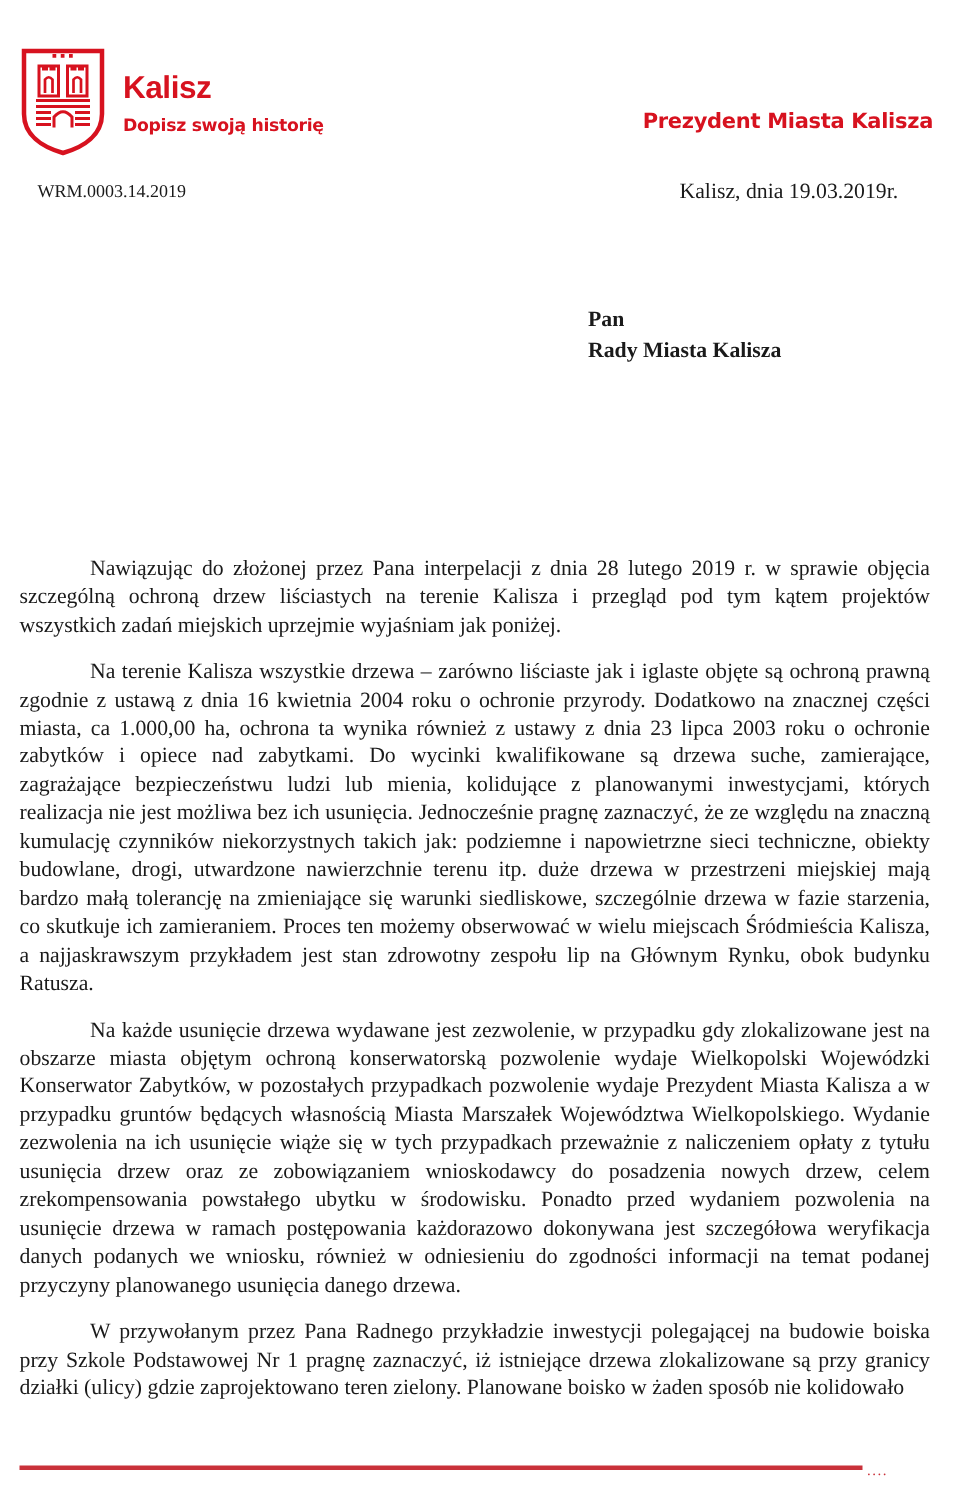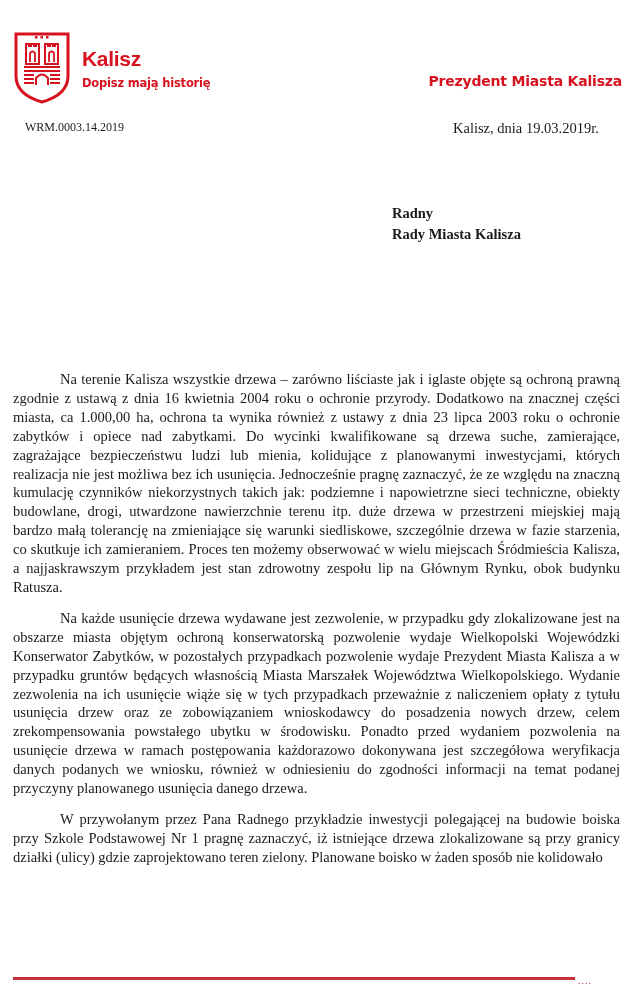--- a/index.html
+++ b/index.html
@@ -37,31 +37,32 @@
   <line x1="10" y1="43" x2="20" y2="43" stroke="#d7121f" stroke-width="2"></line>
   <line x1="36" y1="43" x2="46" y2="43" stroke="#d7121f" stroke-width="2"></line>
   <line x1="10" y1="47" x2="20" y2="47" stroke="#d7121f" stroke-width="2"></line>
   <line x1="36" y1="47" x2="46" y2="47" stroke="#d7121f" stroke-width="2"></line>
   <line x1="10" y1="51" x2="20" y2="51" stroke="#d7121f" stroke-width="2"></line>
   <line x1="36" y1="51" x2="46" y2="51" stroke="#d7121f" stroke-width="2"></line>
   <path d="M22 53 V46 Q28 39 34 46 V53" fill="none" stroke="#d7121f" stroke-width="2"></path>
 </svg>
 
 <div class="brand-name">Kalisz</div>
-<div class="brand-tag">Dopisz mają historię</div>
+<div class="brand-tag">Dopisz swoją historię</div>
 <div class="office">Prezydent Miasta Kalisza</div>
 
 <div class="ref">WRM.0003.14.2019</div>
 <div class="date">Kalisz, dnia 19.03.2019r.</div>
 
 <div class="recipient">
-  <div>Radny</div>
+  <div>Pan</div>
   <div>Rady Miasta Kalisza</div>
 </div>
 
 <div class="body">
+  <p>Nawiązując do złożonej przez Pana interpelacji z dnia 28 lutego 2019 r. w sprawie objęcia szczególną ochroną drzew liściastych na terenie Kalisza i przegląd pod tym kątem projektów wszystkich zadań miejskich uprzejmie wyjaśniam jak poniżej.</p>
   <p>Na terenie Kalisza wszystkie drzewa – zarówno liściaste jak i iglaste objęte są ochroną prawną zgodnie z ustawą z dnia 16 kwietnia 2004 roku o ochronie przyrody. Dodatkowo na znacznej części miasta, ca 1.000,00 ha, ochrona ta wynika również z ustawy z dnia 23 lipca 2003 roku o ochronie zabytków i opiece nad zabytkami. Do wycinki kwalifikowane są drzewa suche, zamierające, zagrażające bezpieczeństwu ludzi lub mienia, kolidujące z planowanymi inwestycjami, których realizacja nie jest możliwa bez ich usunięcia. Jednocześnie pragnę zaznaczyć, że ze względu na znaczną kumulację czynników niekorzystnych takich jak: podziemne i napowietrzne sieci techniczne, obiekty budowlane, drogi, utwardzone nawierzchnie terenu itp. duże drzewa w przestrzeni miejskiej mają bardzo małą tolerancję na zmieniające się warunki siedliskowe, szczególnie drzewa w fazie starzenia, co skutkuje ich zamieraniem. Proces ten możemy obserwować w wielu miejscach Śródmieścia Kalisza, a najjaskrawszym przykładem jest stan zdrowotny zespołu lip na Głównym Rynku, obok budynku Ratusza.</p>
   <p>Na każde usunięcie drzewa wydawane jest zezwolenie, w przypadku gdy zlokalizowane jest na obszarze miasta objętym ochroną konserwatorską pozwolenie wydaje Wielkopolski Wojewódzki Konserwator Zabytków, w pozostałych przypadkach pozwolenie wydaje Prezydent Miasta Kalisza a w przypadku gruntów będących własnością Miasta Marszałek Województwa Wielkopolskiego. Wydanie zezwolenia na ich usunięcie wiąże się w tych przypadkach przeważnie z naliczeniem opłaty z tytułu usunięcia drzew oraz ze zobowiązaniem wnioskodawcy do posadzenia nowych drzew, celem zrekompensowania powstałego ubytku w środowisku. Ponadto przed wydaniem pozwolenia na usunięcie drzewa w ramach postępowania każdorazowo dokonywana jest szczegółowa weryfikacja danych podanych we wniosku, również w odniesieniu do zgodności informacji na temat podanej przyczyny planowanego usunięcia danego drzewa.</p>
   <p>W przywołanym przez Pana Radnego przykładzie inwestycji polegającej na budowie boiska przy Szkole Podstawowej Nr 1 pragnę zaznaczyć, iż istniejące drzewa zlokalizowane są przy granicy działki (ulicy) gdzie zaprojektowano teren zielony. Planowane boisko w żaden sposób nie kolidowało</p>
 </div>
 
 <div class="footer-rule"></div>
 <div class="footer-dots">....</div>
 
 </body></html>

